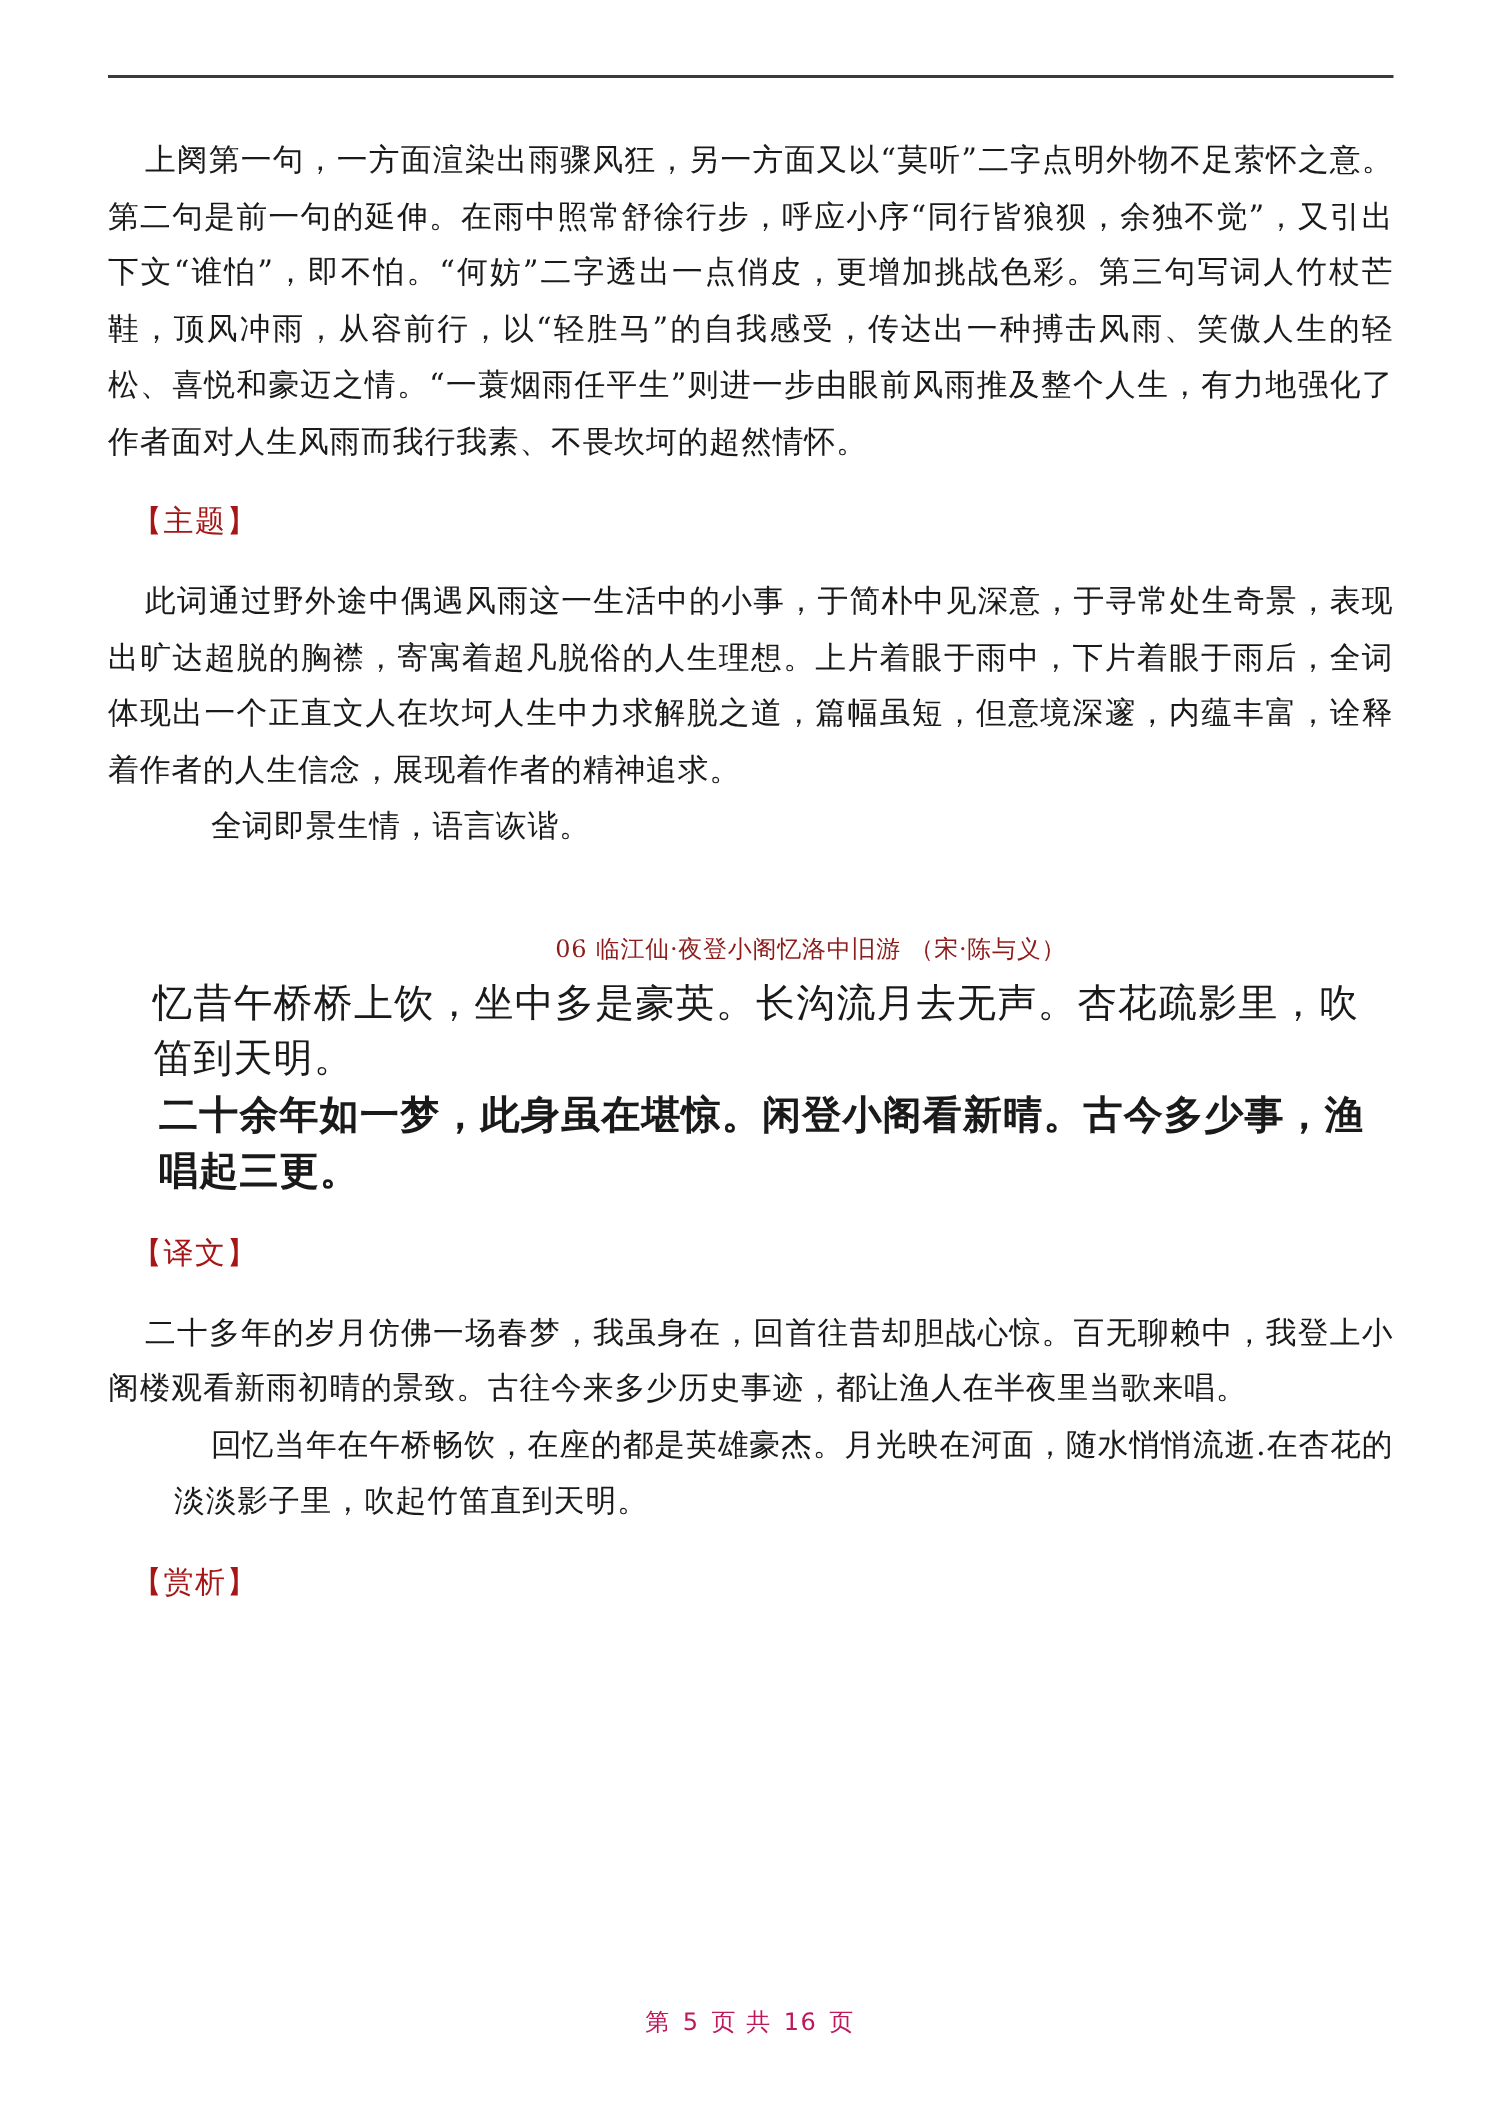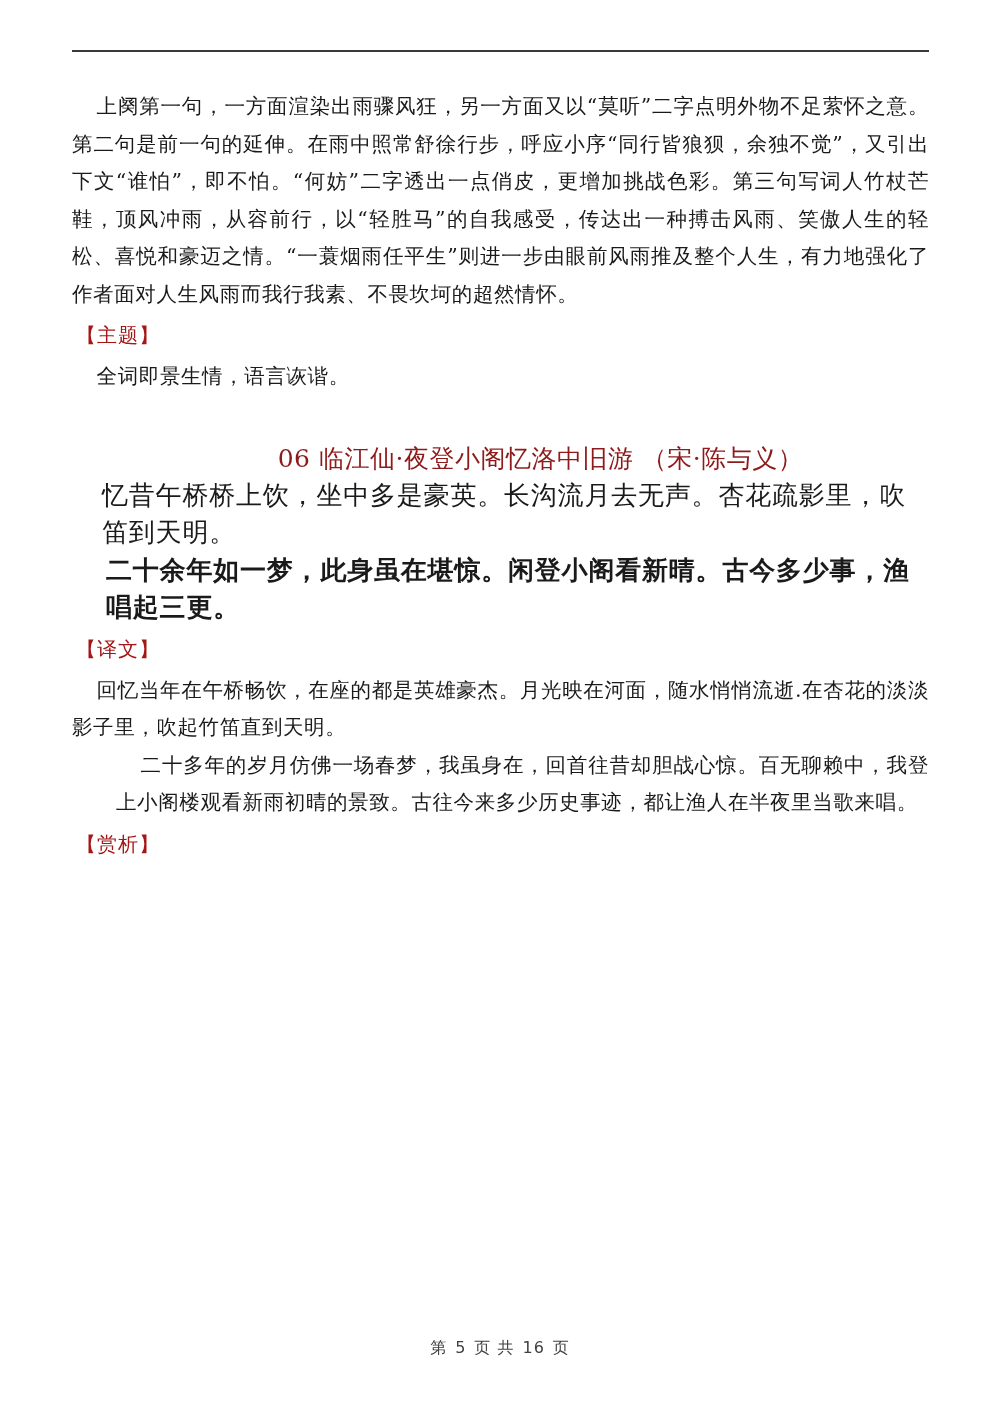--- a/index.html
+++ b/index.html
@@ -39,76 +39,77 @@
       word-break: break-all;
     }
     .para + .para {
       margin-top: 0;
       margin-left: 44px;
     }
     .section-label {
       font-size: 20px;
       line-height: 37px;
       color: #a51616;
-      margin: 4px;
+      margin: 16px;
       letter-spacing: 1px;
     }
     .poem-line {
       font-size: 26px;
       line-height: 37.5px;
       margin: 0;
       padding-left: 30px;
       letter-spacing: 0.8px;
     }
     .poem-line.second {
       padding-left: 34px;
       font-weight: bold;
     }
     .title {
       text-align: center;
-      font-size: 25px;
+      font-size: 16px;
       line-height: 37px;
       color: #8e1b1b;
       margin: 44px 0 0 0;
       padding-left: 80px;
       letter-spacing: 0.5px;
     }
     .footer {
       position: absolute;
       left: 0;
       width: 1000px;
       top: 1338px;
       text-align: center;
       font-family: "DejaVu Sans", "Liberation Sans", sans-serif;
       font-size: 16px;
-      color: #404040;
+      color: #be185d;
       letter-spacing: 1px;
     }
     .footer span { margin: 0 4px; }
   </style>
 </head>
 <body>
 
 <div class="top-rule"></div>
 
 <div class="page">
 
   <p class="para">上阕第一句，一方面渲染出雨骤风狂，另一方面又以“莫听”二字点明外物不足萦怀之意。第二句是前一句的延伸。在雨中照常舒徐行步，呼应小序“同行皆狼狈，余独不觉”，又引出下文“谁怕”，即不怕。“何妨”二字透出一点俏皮，更增加挑战色彩。第三句写词人竹杖芒鞋，顶风冲雨，从容前行，以“轻胜马”的自我感受，传达出一种搏击风雨、笑傲人生的轻松、喜悦和豪迈之情。“一蓑烟雨任平生”则进一步由眼前风雨推及整个人生，有力地强化了作者面对人生风雨而我行我素、不畏坎坷的超然情怀。</p>
 
   <p class="section-label">【主题】</p>
+  <p class="para">此词通过野外途中偶遇风雨这一生活中的小事，于简朴中见深意，于寻常处生奇景，表现出旷达超脱的胸襟，寄寓着超凡脱俗的人生理想。上片着眼于雨中，下片着眼于雨后，全词体现出一个正直文人在坎坷人生中力求解脱之道，篇幅虽短，但意境深邃，内蕴丰富，诠释着作者的人生信念，展现着作者的精神追求。</p>
 
   <p class="para">全词即景生情，语言诙谐。</p>
 
   <p class="title">06 临江仙·夜登小阁忆洛中旧游 （宋·陈与义）</p>
 
   <p class="poem-line">忆昔午桥桥上饮，坐中多是豪英。长沟流月去无声。杏花疏影里，吹笛到天明。</p>
   <p class="poem-line second">二十余年如一梦，此身虽在堪惊。闲登小阁看新晴。古今多少事，渔唱起三更。</p>
 
   <p class="section-label">【译文】</p>
+  <p class="para">二十多年的岁月仿佛一场春梦，我虽身在，回首往昔却胆战心惊。百无聊赖中，我登上小阁楼观看新雨初晴的景致。古往今来多少历史事迹，都让渔人在半夜里当歌来唱。</p>
   <p class="para">回忆当年在午桥畅饮，在座的都是英雄豪杰。月光映在河面，随水悄悄流逝.在杏花的淡淡影子里，吹起竹笛直到天明。</p>
-  <p class="para">二十多年的岁月仿佛一场春梦，我虽身在，回首往昔却胆战心惊。百无聊赖中，我登上小阁楼观看新雨初晴的景致。古往今来多少历史事迹，都让渔人在半夜里当歌来唱。</p>
 
   <p class="section-label">【赏析】</p>
 </div>
 
 <div class="footer">
   <span>第</span><span>5</span><span>页 共</span><span>16</span><span>页</span>
 </div>
 
 </body></html>

